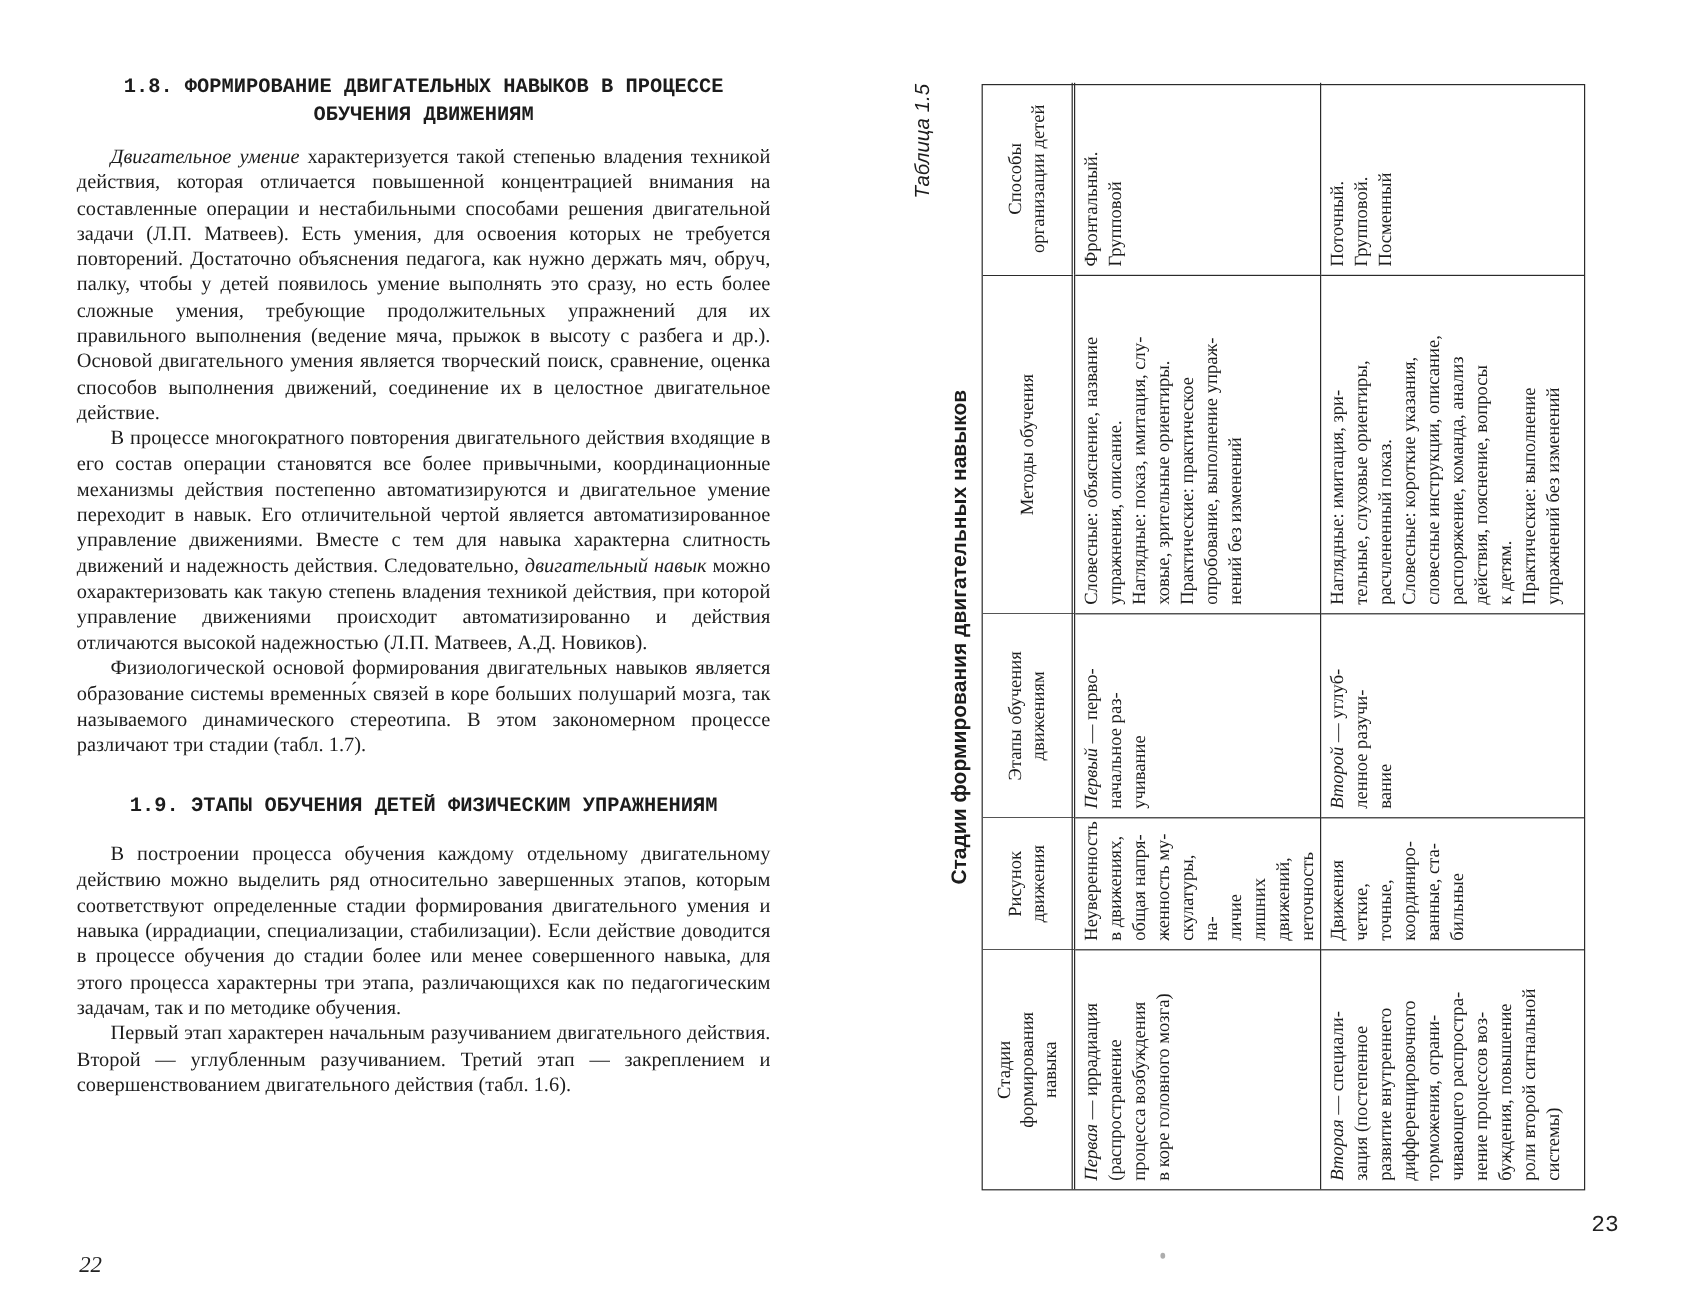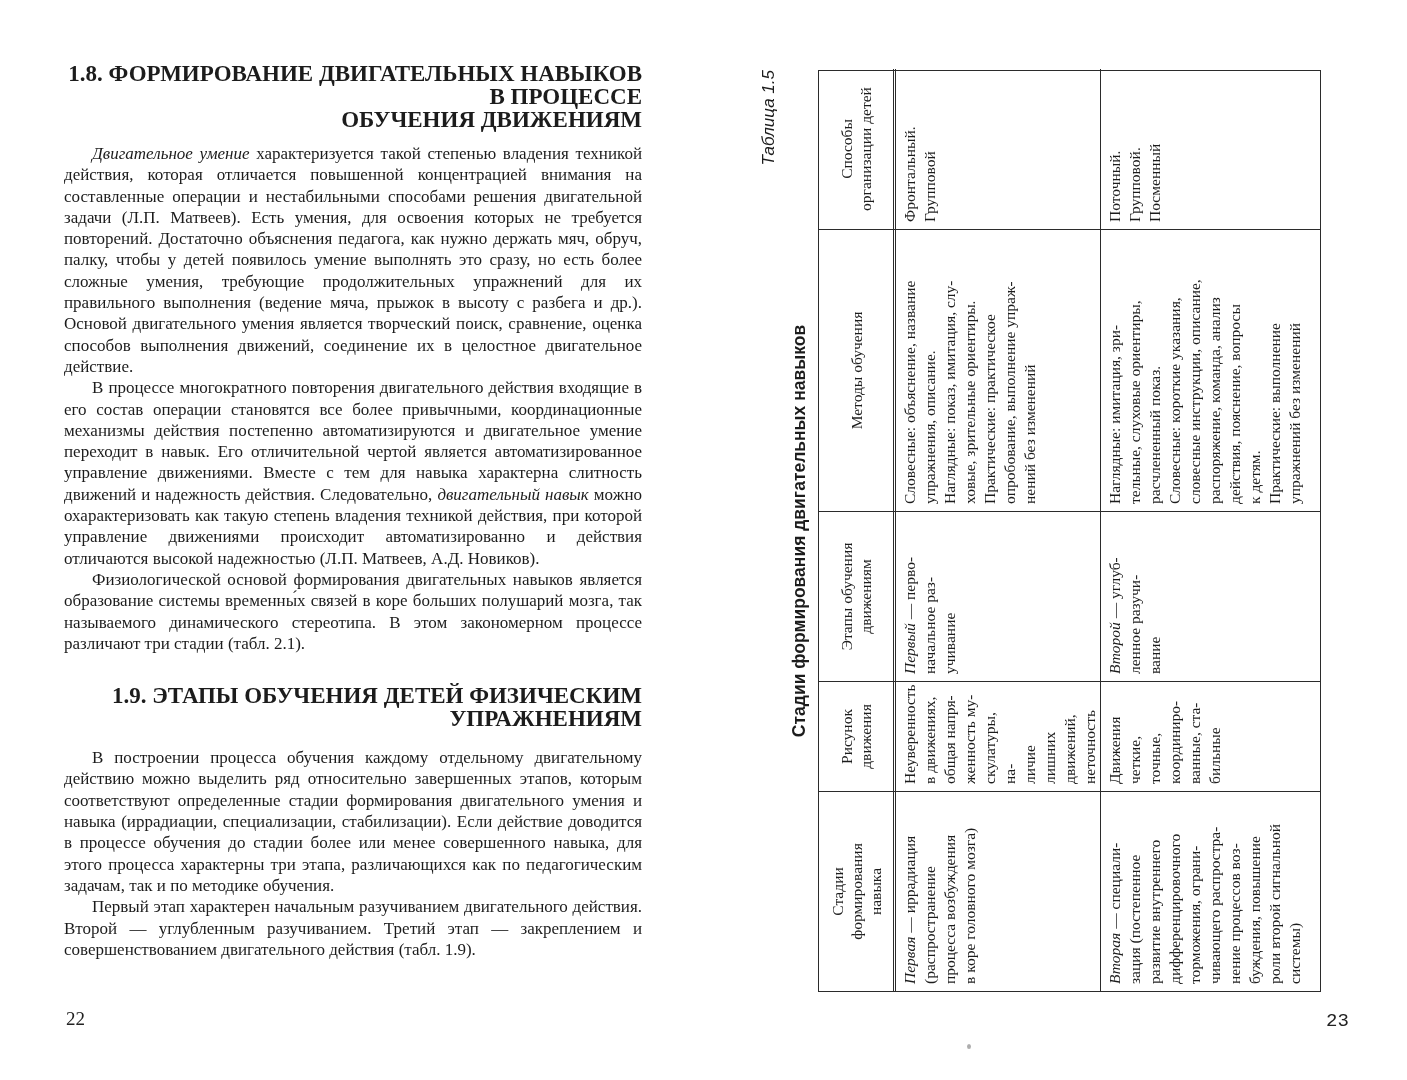--- a/index.html
+++ b/index.html
@@ -11,39 +11,39 @@
     font-family:"Liberation Serif", serif;
     color:#1c1c1c;
   }
   .it { font-style:italic; }
 
   
   .page-left {
     position:absolute; left:64px; top:62px; width:578px;
   }
   .sec-heading {
-    font-family:Liberation Serif, serif;
+    font-family:Liberation Mono, monospace;
     font-weight:700;
-    font-size:23px; line-height:23px;
-    text-align:right;
+    font-size:17px; line-height:23px;
+    text-align:center;
     white-space:pre-line;
     margin:0 0 12px 0;
   }
   .sec-heading.second { margin:30px 0 17px 0; }
   .page-left p {
     font-size:17px; line-height:21.3px;
     text-align:justify;
     text-indent:28px;
     margin:0;
   }
   .pageno {
     position:absolute;
     font-size:19px; color:#222;
   }
-  .pageno-left  { left:66px;  top:1008px; }
+  .pageno-left  { left:66px;  top:1044px;font-style:italic; }
   .pageno-right { left:1326px; top:1010px;font-family:Liberation Mono, monospace; }
 
   
   .rot-wrap {
     position:absolute;
     left:578px; top:248px;
     width:922px; height:566px;
     transform:rotate(-90deg);
     transform-origin:50% 50%;
   }
@@ -100,27 +100,27 @@
 <div>
 
   <div class="page-left">
     <h2 class="sec-heading">1.8. ФОРМИРОВАНИЕ ДВИГАТЕЛЬНЫХ НАВЫКОВ В ПРОЦЕССЕ
 ОБУЧЕНИЯ ДВИЖЕНИЯМ</h2>
 
     <p><span class="it">Двигательное умение</span><span> характеризуется такой степенью владения техникой действия, которая отличается повышенной концентрацией внимания на составленные операции и нестабильными способами решения двигательной задачи (Л.П. Матвеев). Есть умения, для освоения которых не требуется повторений. Достаточно объяснения педагога, как нужно держать мяч, обруч, палку, чтобы у детей появилось умение выполнять это сразу, но есть более сложные умения, требующие продолжительных упражнений для их правильного выполнения (ведение мяча, прыжок в высоту с разбега и др.). Основой двигательного умения является творческий поиск, сравнение, оценка способов выполнения движений, соединение их в целостное двигательное действие.</span></p>
 
     <p><span>В процессе многократного повторения двигательного действия входящие в его состав операции становятся все более привычными, координационные механизмы действия постепенно автоматизируются и двигательное умение переходит в навык. Его отличительной чертой является автоматизированное управление движениями. Вместе с тем для навыка характерна слитность движений и надежность действия. Следовательно, </span><span class="it">двигательный навык</span><span> можно охарактеризовать как такую степень владения техникой действия, при которой управление движениями происходит автоматизированно и действия отличаются высокой надежностью (Л.П. Матвеев, А.Д. Новиков).</span></p>
 
-    <p>Физиологической основой формирования двигательных навыков является образование системы временны́х связей в коре больших полушарий мозга, так называемого динамического стереотипа. В этом закономерном процессе различают три стадии (табл. 2.1).</p>
+    <p>Физиологической основой формирования двигательных навыков является образование системы временны́х связей в коре больших полушарий мозга, так называемого динамического стереотипа. В этом закономерном процессе различают три стадии (табл. 1.7).</p>
 
     <h2 class="sec-heading second">1.9. ЭТАПЫ ОБУЧЕНИЯ ДЕТЕЙ ФИЗИЧЕСКИМ УПРАЖНЕНИЯМ</h2>
 
     <p>В построении процесса обучения каждому отдельному двигательному действию можно выделить ряд относительно завершенных этапов, которым соответствуют определенные стадии формирования двигательного умения и навыка (иррадиации, специализации, стабилизации). Если действие доводится в процессе обучения до стадии более или менее совершенного навыка, для этого процесса характерны три этапа, различающихся как по педагогическим задачам, так и по методике обучения.</p>
 
-    <p>Первый этап характерен начальным разучиванием двигательного действия. Второй — углубленным разучиванием. Третий этап — закреплением и совершенствованием двигательного действия (табл. 1.9).</p>
+    <p>Первый этап характерен начальным разучиванием двигательного действия. Второй — углубленным разучиванием. Третий этап — закреплением и совершенствованием двигательного действия (табл. 1.6).</p>
   </div>
 
   <div class="pageno pageno-left">22</div>
 
   <div class="rot-wrap">
     <div class="tbl-caption">Таблица 1.5</div>
     <div class="tbl-title">Стадии формирования двигательных навыков</div>
 
     <div class="tbl">
 

